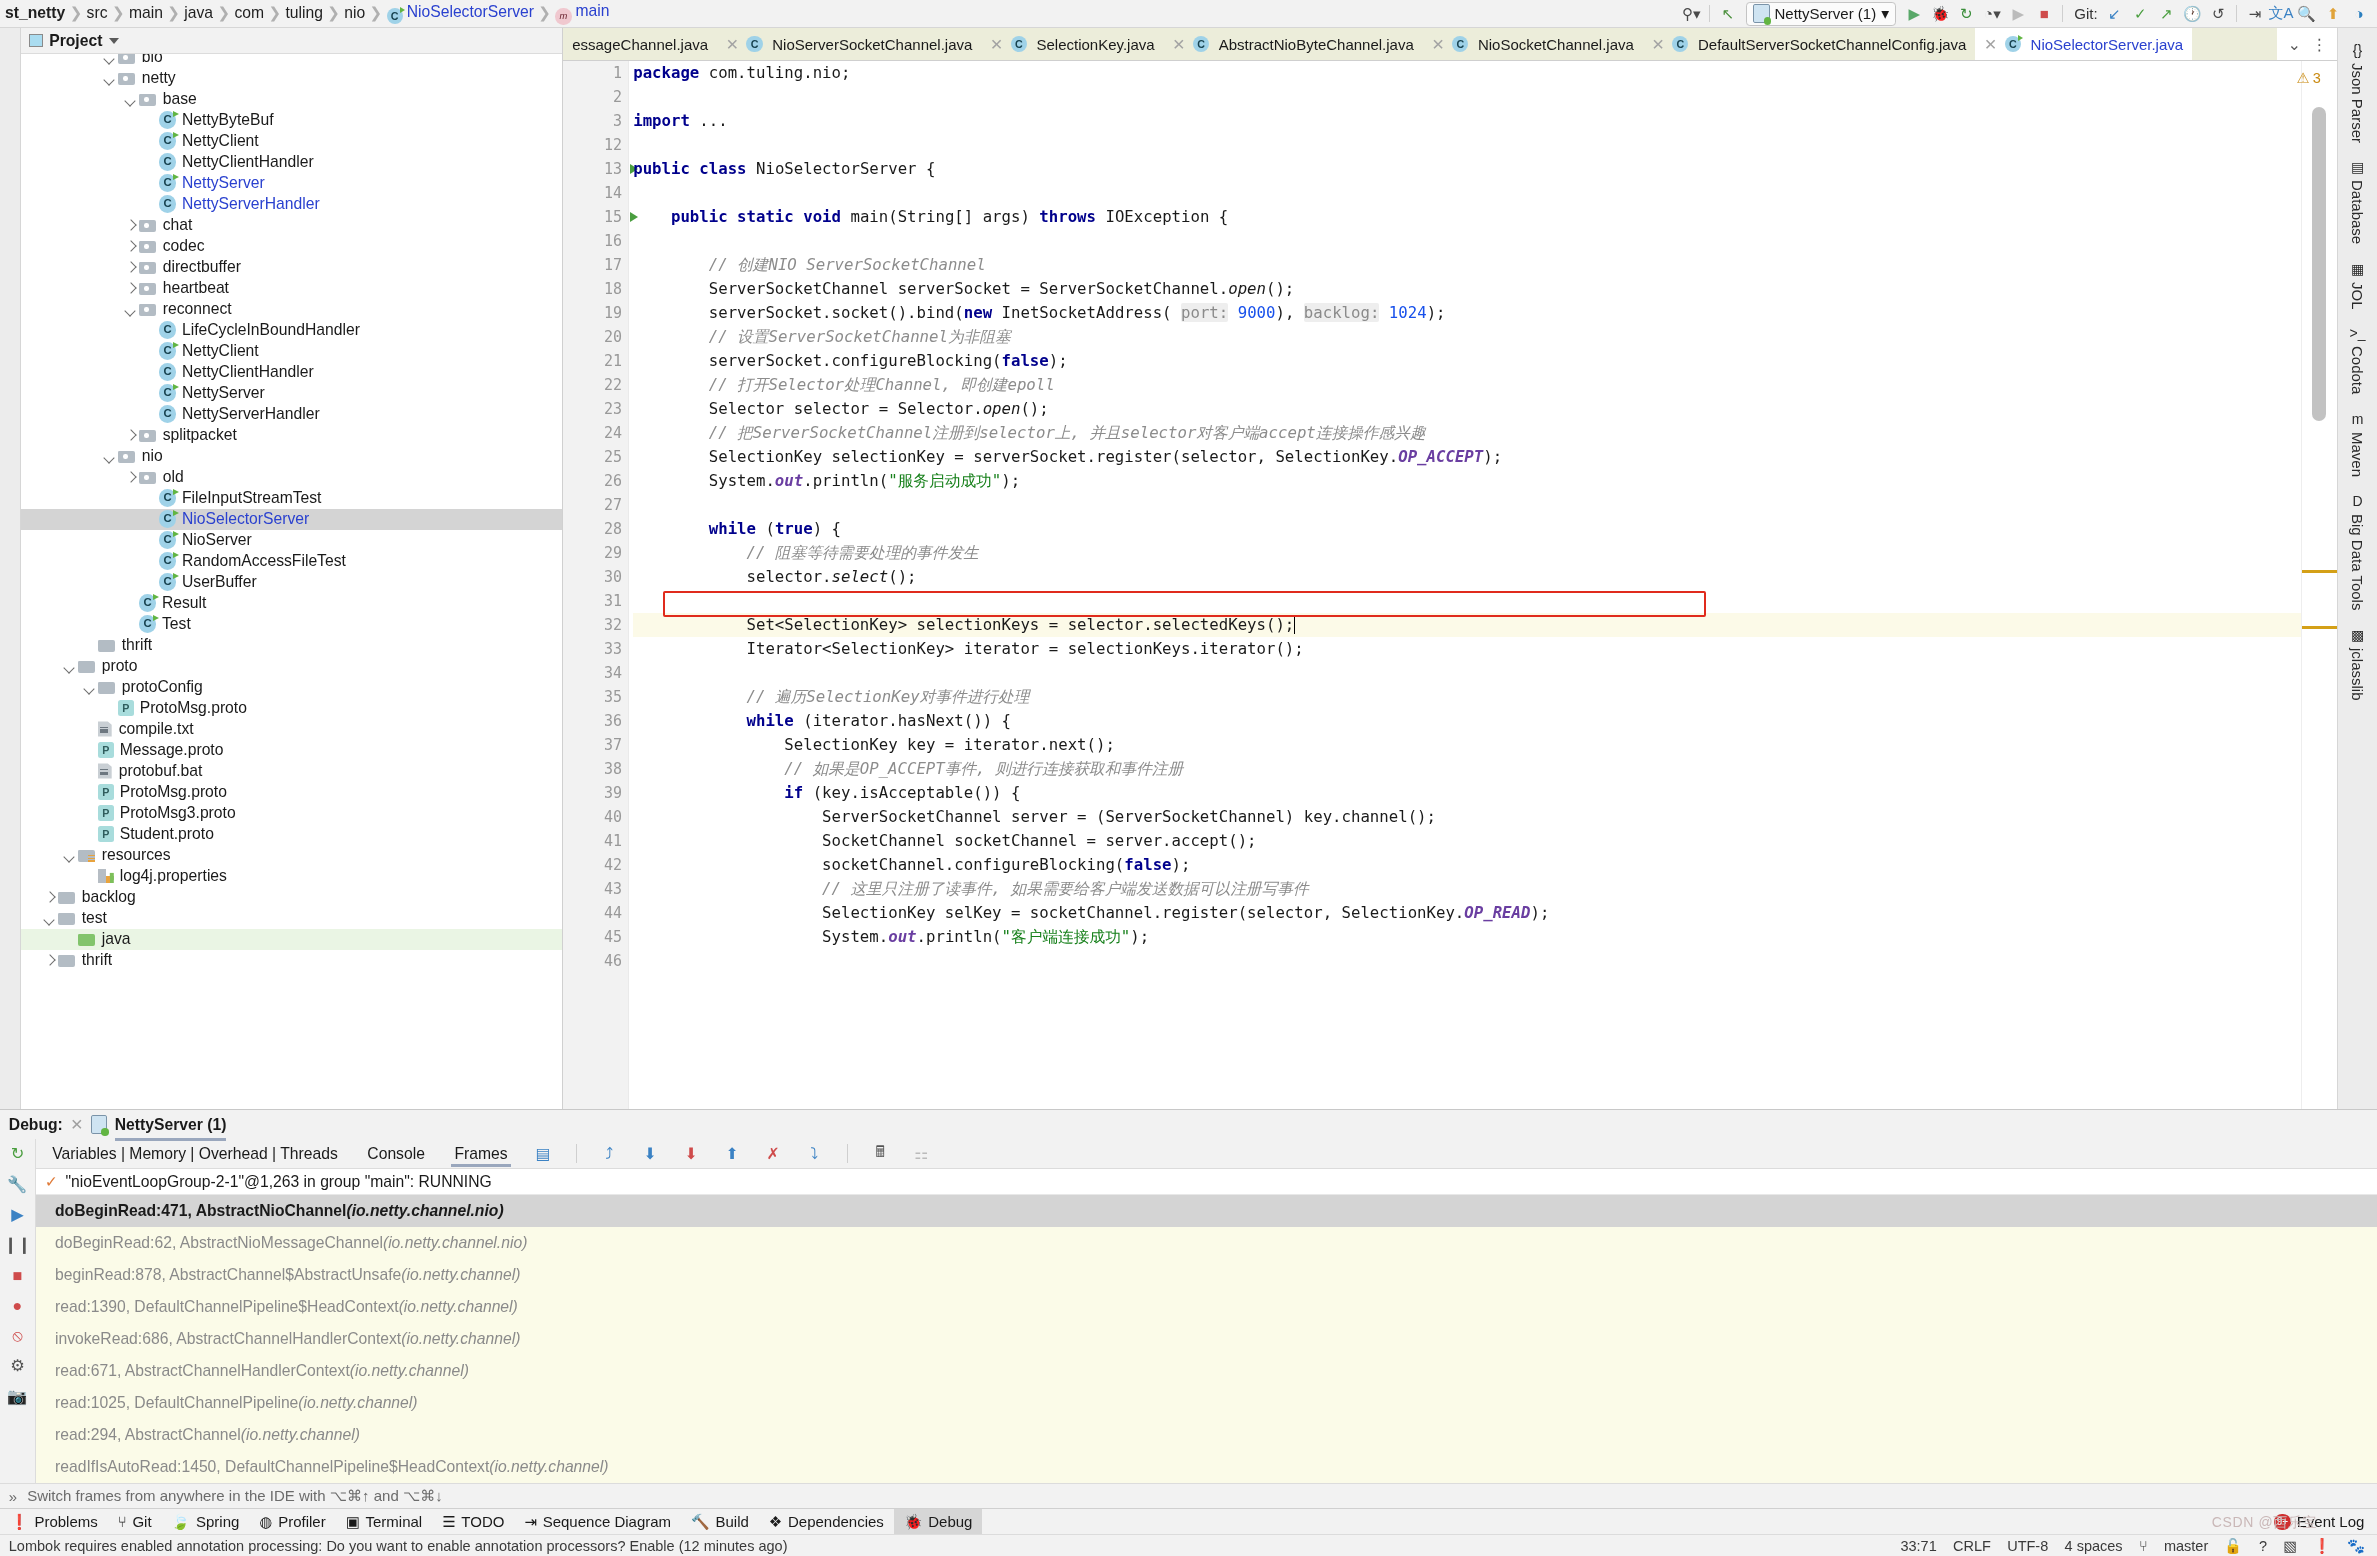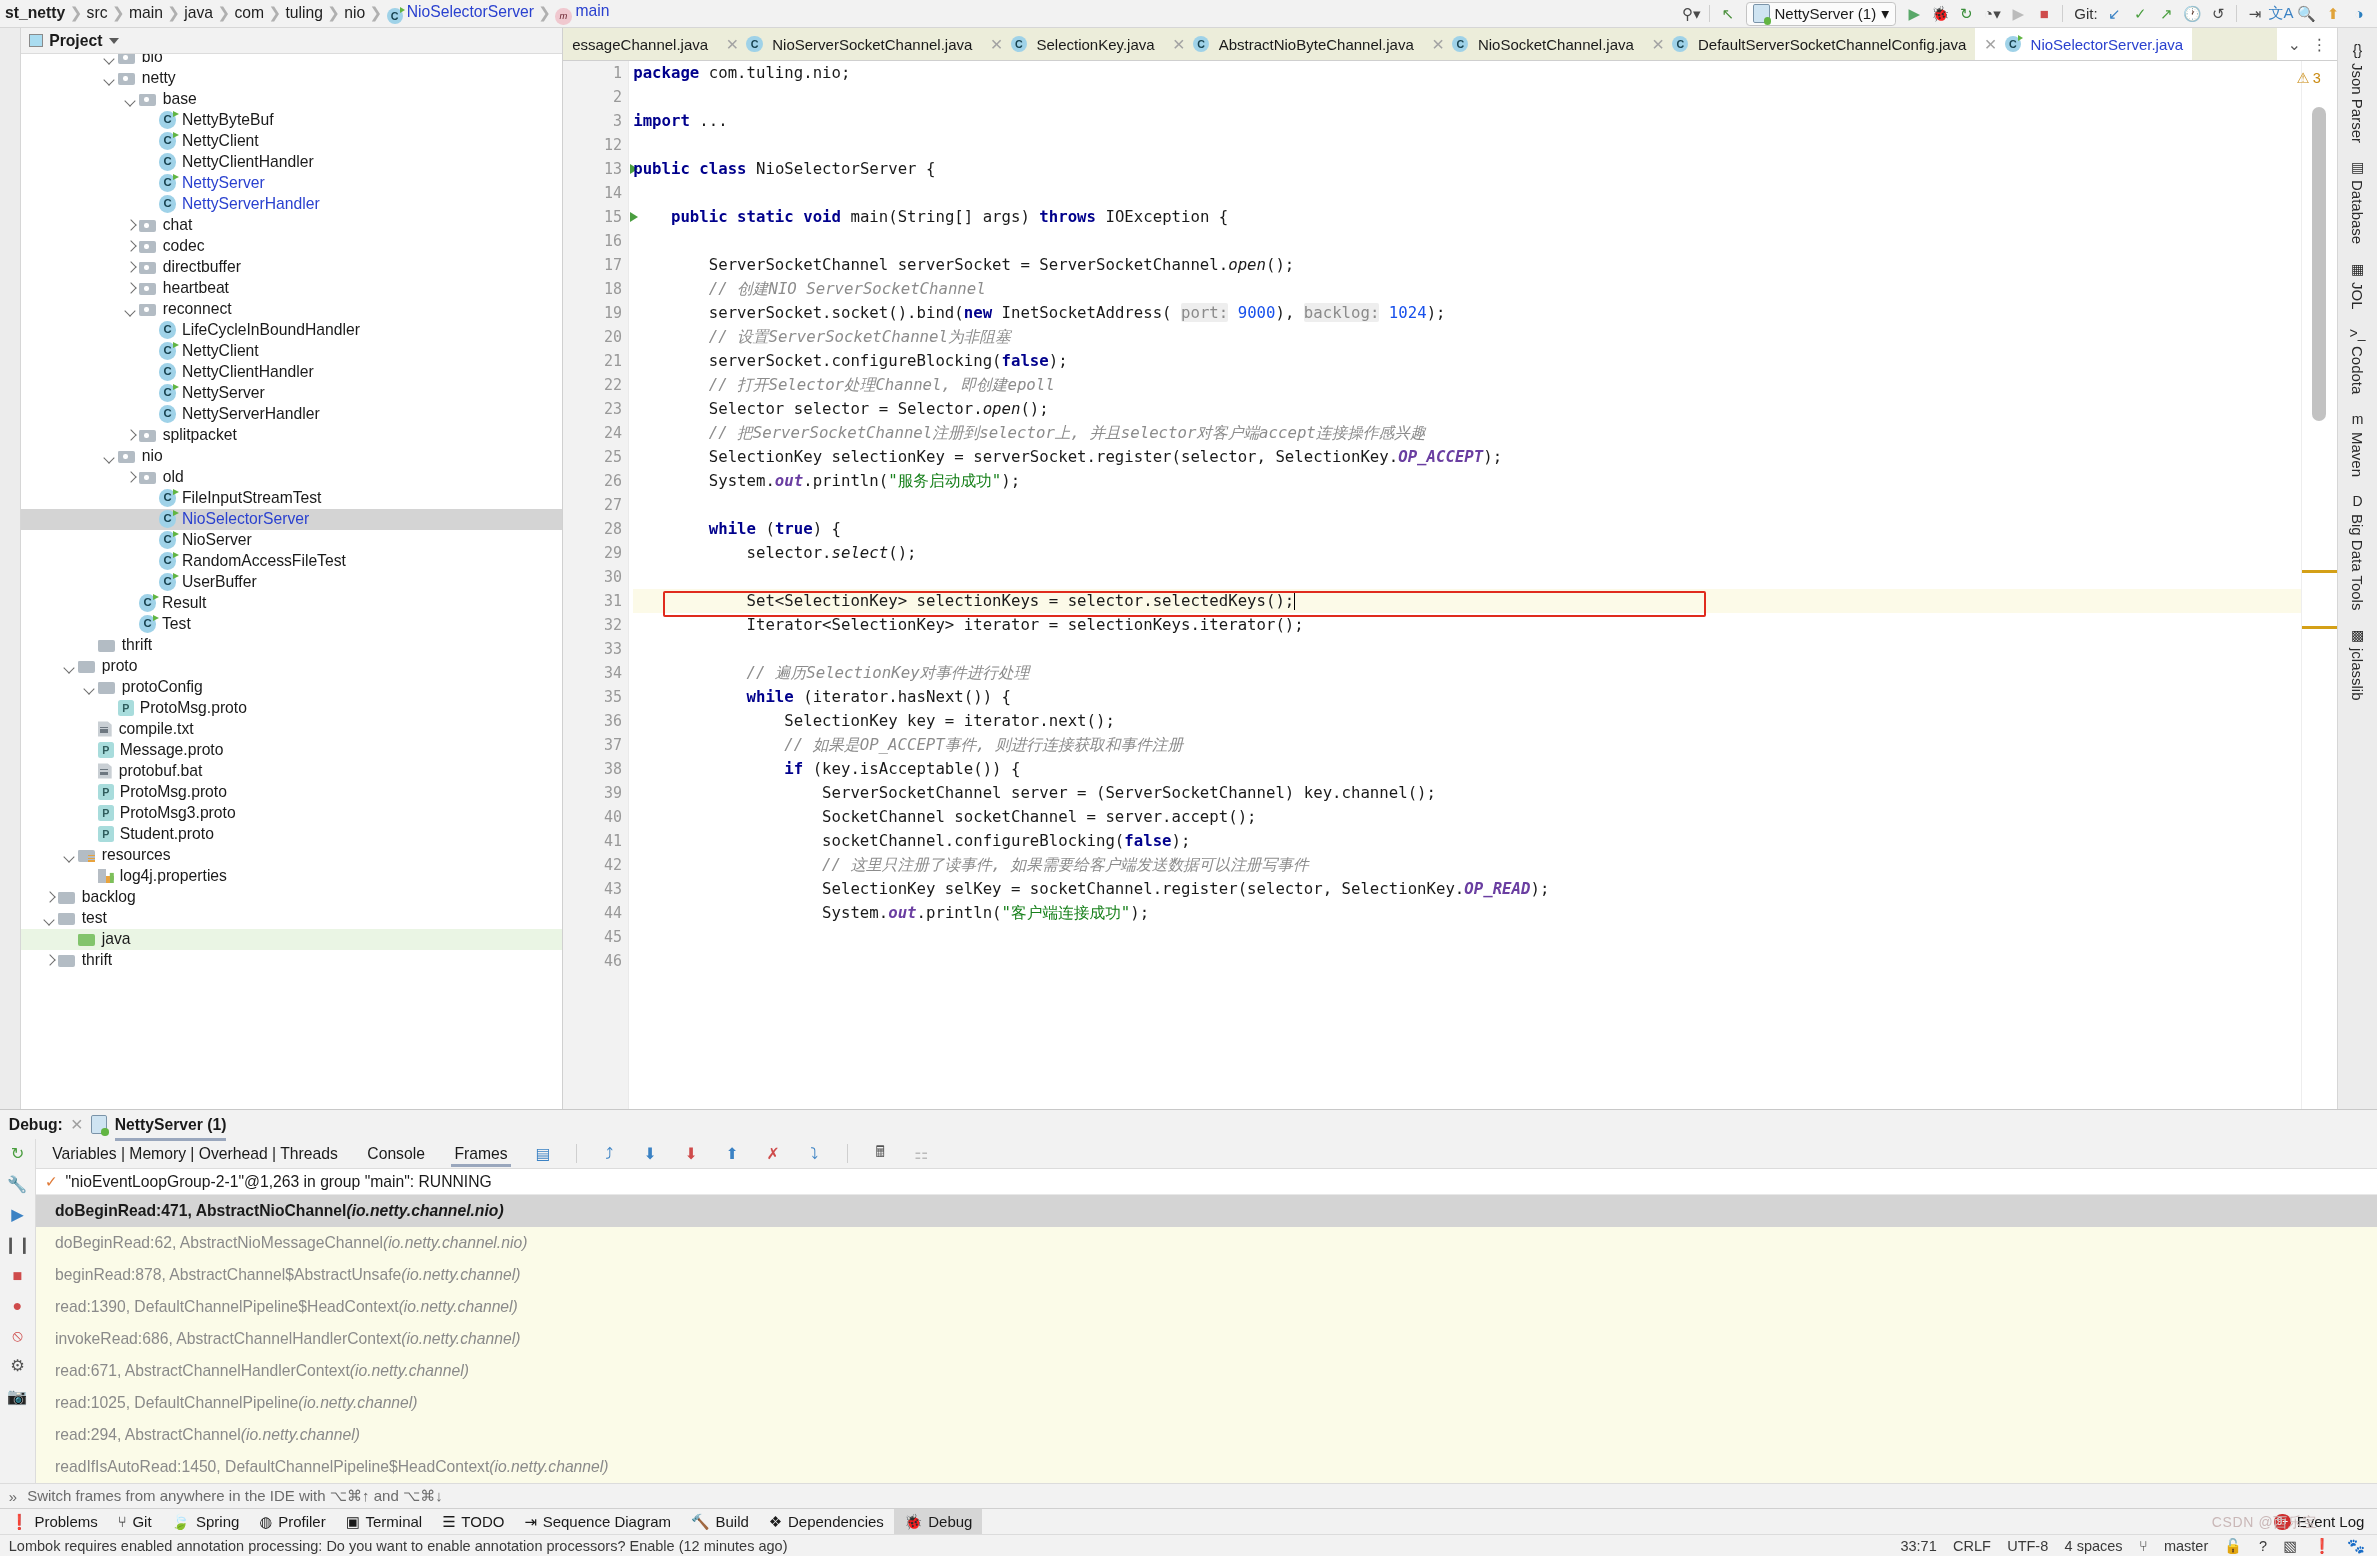--- a/index.html
+++ b/index.html
@@ -611,32 +611,33 @@
         <div class="code" id="code">
 
         <div class="cl"><span class="kw">package</span> com.tuling.nio;</div>
             <div class="cl"></div>
             <div class="cl"><span class="kw">import</span> ...</div>
             <div class="cl"></div>
             <div class="cl"><span class="kw">public</span> <span class="kw">class</span> NioSelectorServer {</div>
             <div class="cl"></div>
             <div class="cl">    <span class="kw">public</span> <span class="kw">static</span> <span class="kw">void</span> main(String[] args) <span class="kw">throws</span> IOException {</div>
             <div class="cl"></div>
+            <div class="cl">        <span class="cmt">// 创建NIO ServerSocketChannel</span></div>
             <div class="cl">        ServerSocketChannel serverSocket = ServerSocketChannel.<span class="ital">open</span>();</div>
-            <div class="cl">        <span class="cmt">// 创建NIO ServerSocketChannel</span></div>
             <div class="cl">        serverSocket.socket().bind(<span class="kw">new</span> InetSocketAddress( <span class="hint">port:</span> <span class="num">9000</span>), <span class="hint">backlog:</span> <span class="num">1024</span>);</div>
             <div class="cl">        <span class="cmt">// 设置ServerSocketChannel为非阻塞</span></div>
             <div class="cl">        serverSocket.configureBlocking(<span class="kw">false</span>);</div>
             <div class="cl">        <span class="cmt">// 打开Selector处理Channel, 即创建epoll</span></div>
             <div class="cl">        Selector selector = Selector.<span class="ital">open</span>();</div>
             <div class="cl">        <span class="cmt">// 把ServerSocketChannel注册到selector上, 并且selector对客户端accept连接操作感兴趣</span></div>
             <div class="cl">        SelectionKey selectionKey = serverSocket.register(selector, SelectionKey.<span class="fld">OP_ACCEPT</span>);</div>
             <div class="cl">        System.<span class="fld">out</span>.println(<span class="str">"服务启动成功"</span>);</div>
             <div class="cl"></div>
             <div class="cl">        <span class="kw">while</span> (<span class="kw">true</span>) {</div>
+            <div class="cl">            <span class="cmt">// 阻塞等待需要处理的事件发生</span></div>
             <div class="cl">            selector.<span class="ital">select</span>();</div>
             <div class="cl"></div>
             <div class="cl hl">            Set&lt;SelectionKey&gt; selectionKeys = selector.selectedKeys();<span style="border-left:1.3px solid #000;margin-left:-0.6px;">&nbsp;</span></div>
             <div class="cl">            Iterator&lt;SelectionKey&gt; iterator = selectionKeys.iterator();</div>
             <div class="cl"></div>
             <div class="cl">            <span class="cmt">// 遍历SelectionKey对事件进行处理</span></div>
             <div class="cl">            <span class="kw">while</span> (iterator.hasNext()) {</div>
             <div class="cl">                SelectionKey key = iterator.next();</div>
             <div class="cl">                <span class="cmt">// 如果是OP_ACCEPT事件, 则进行连接获取和事件注册</span></div>
             <div class="cl">                <span class="kw">if</span> (key.isAcceptable()) {</div>

